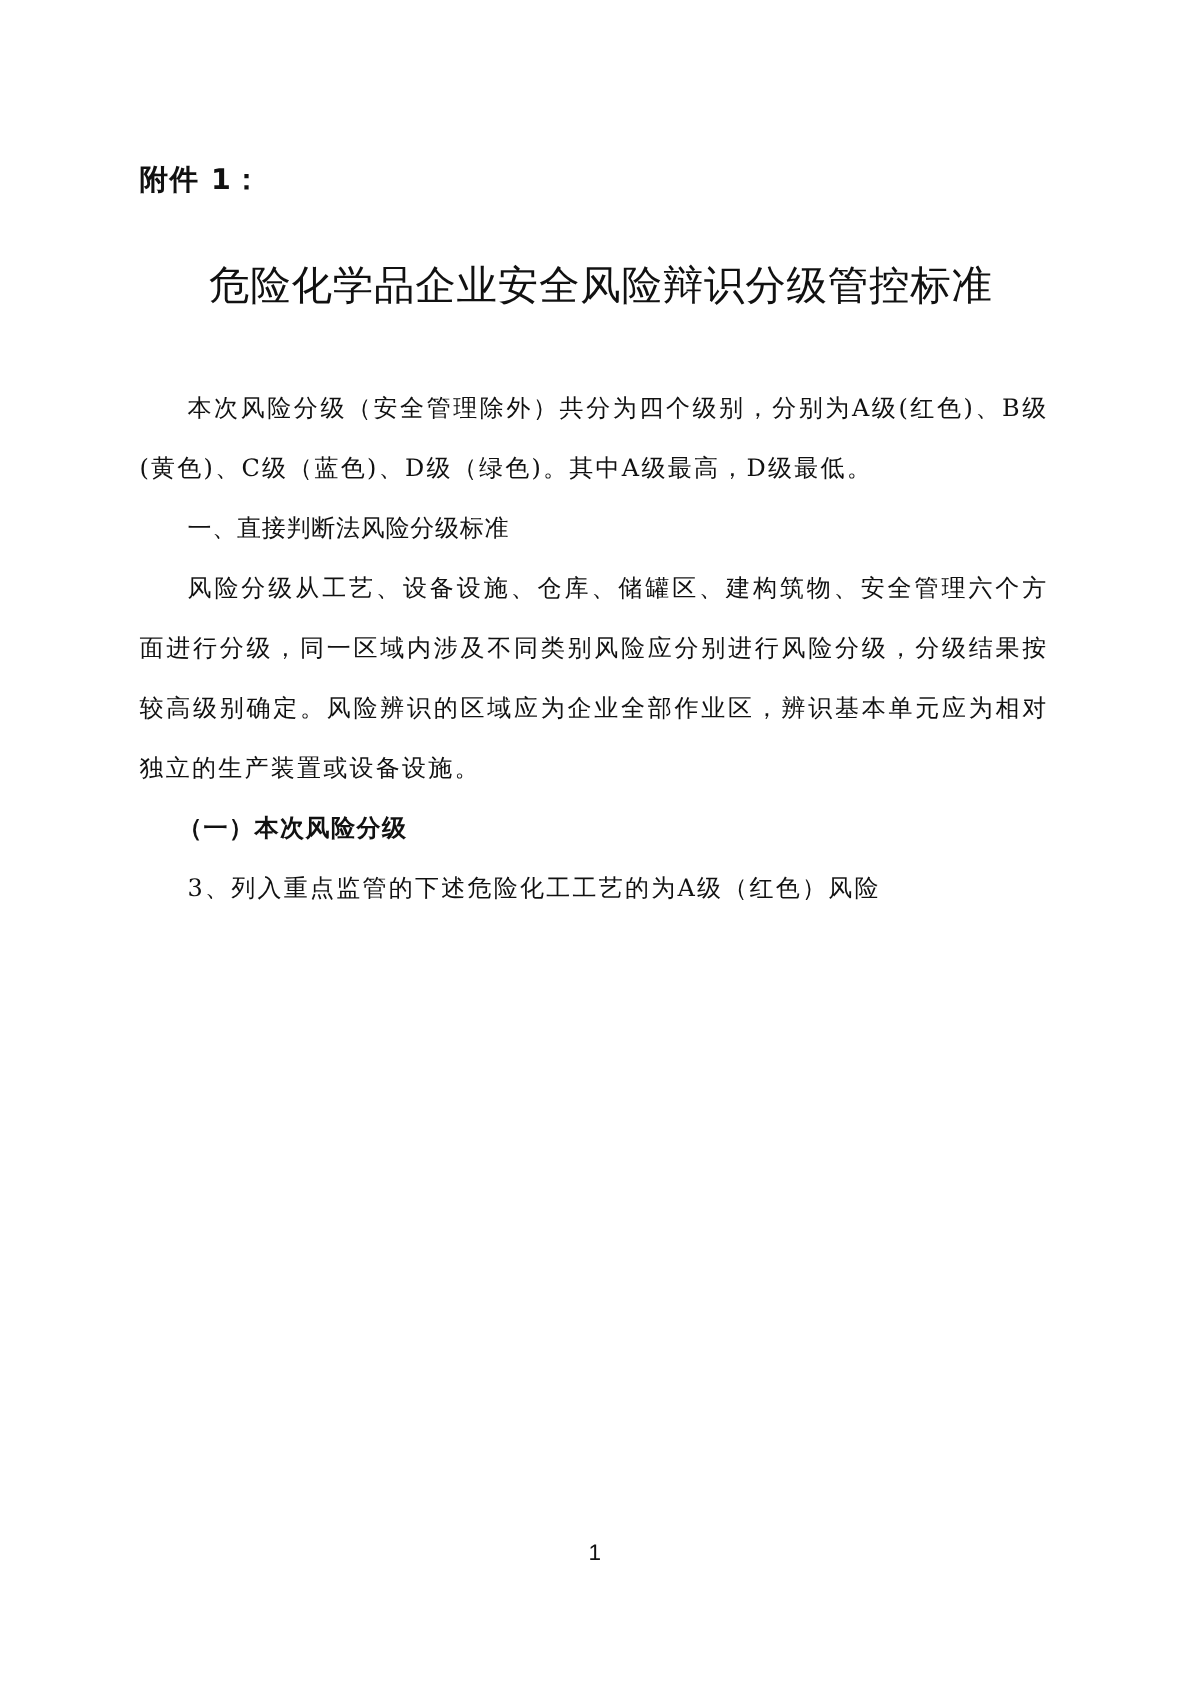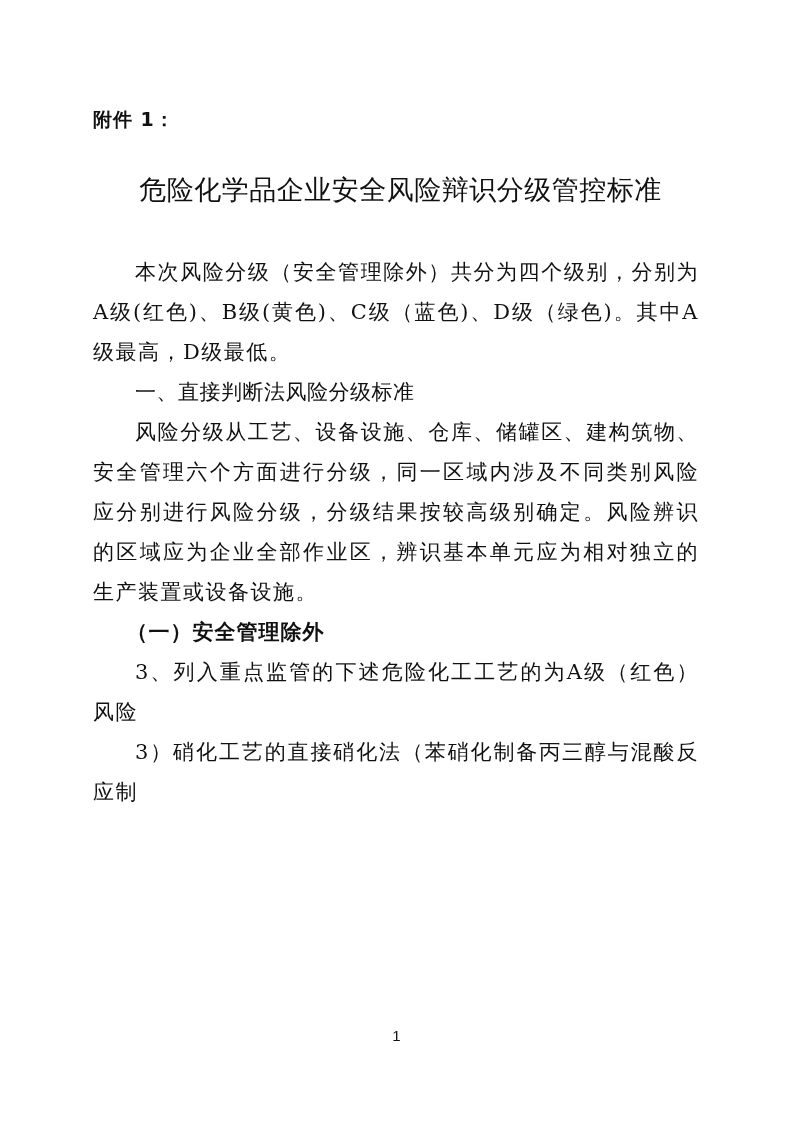--- a/index.html
+++ b/index.html
@@ -11,21 +11,21 @@
     font-size: 19px; font-weight: bold; letter-spacing: 1px;
   }
   .title {
     position: absolute; left: 0; width: 793px; top: 172px; text-align: center;
     font-family: "DejaVu Serif", "Liberation Serif", serif;
     font-size: 27px; letter-spacing: 0.5px; padding-left: 4px;
   }
   .body {
     position: absolute; left: 93px; top: 252px; width: 606px;
     font-family: "DejaVu Serif", "Liberation Serif", serif;
-    font-size: 21px; line-height: 40px;
+    font-size: 16px; line-height: 40px;
     text-align: justify; letter-spacing: 1.5px;
   }
   .body p { margin: 0; text-indent: 2em; }
   .body p.h1 { font-family: "DejaVu Sans", "Liberation Sans", sans-serif; font-weight: normal; letter-spacing: 0.5px; }
   .body p.h2 { font-family: "DejaVu Sans", "Liberation Sans", sans-serif; font-weight: bold; letter-spacing: 1px; text-indent: 1.6em; }
   .pagenum {
     position: absolute; left: 0; width: 793px; top: 1027px; text-align: center;
     font-family: "Liberation Sans", sans-serif; font-size: 15px;
   }
 </style>
@@ -33,19 +33,18 @@
 <body>
 
 <div class="page">
   <div class="attach">附件 1：</div>
   <div class="title">危险化学品企业安全风险辩识分级管控标准</div>
 
   <div class="body">
     <p>本次风险分级（安全管理除外）共分为四个级别，分别为A级(红色)、B级(黄色)、C级（蓝色)、D级（绿色)。其中A级最高，D级最低。</p>
     <p class="h1">一、直接判断法风险分级标准</p>
     <p>风险分级从工艺、设备设施、仓库、储罐区、建构筑物、安全管理六个方面进行分级，同一区域内涉及不同类别风险应分别进行风险分级，分级结果按较高级别确定。风险辨识的区域应为企业全部作业区，辨识基本单元应为相对独立的生产装置或设备设施。</p>
-    <p class="h2">（一）安全管理除外</p>
+    <p class="h2">（一）本次风险分级</p>
     <p>3、列入重点监管的下述危险化工工艺的为A级（红色）风险</p>
-    <p>3）硝化工艺的直接硝化法（苯硝化制备丙三醇与混酸反应制</p>
   </div>
 
   <div class="pagenum">1</div>
 </div>
 
 </body></html>

